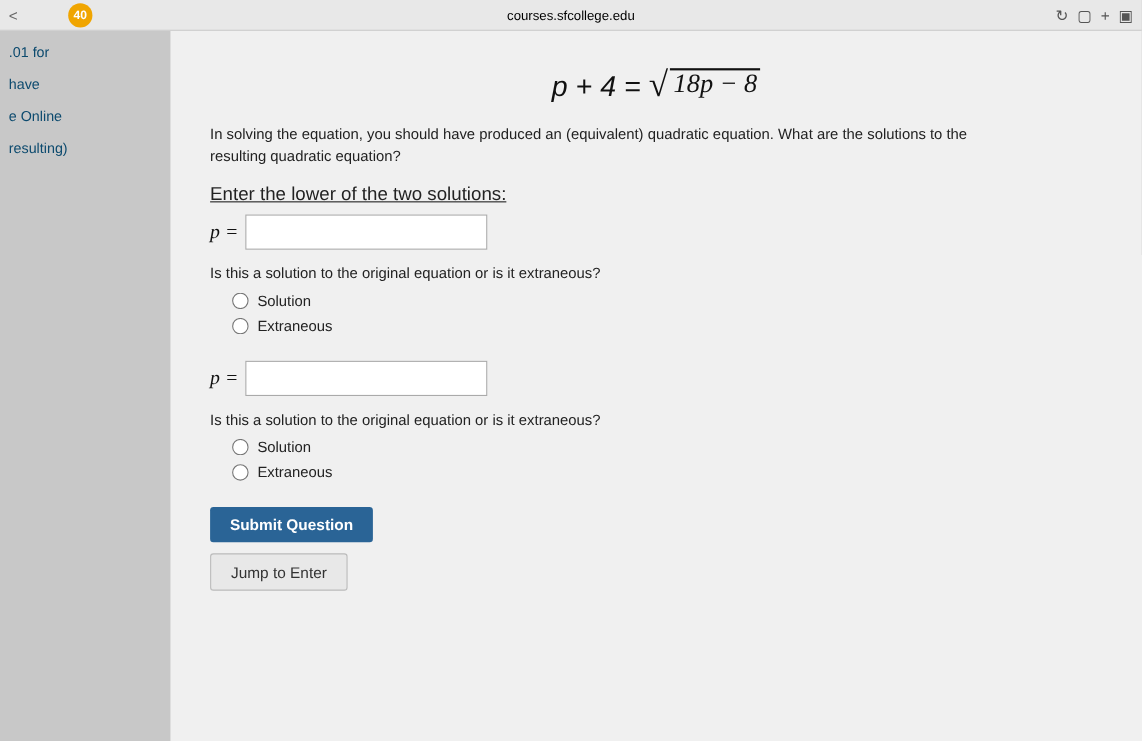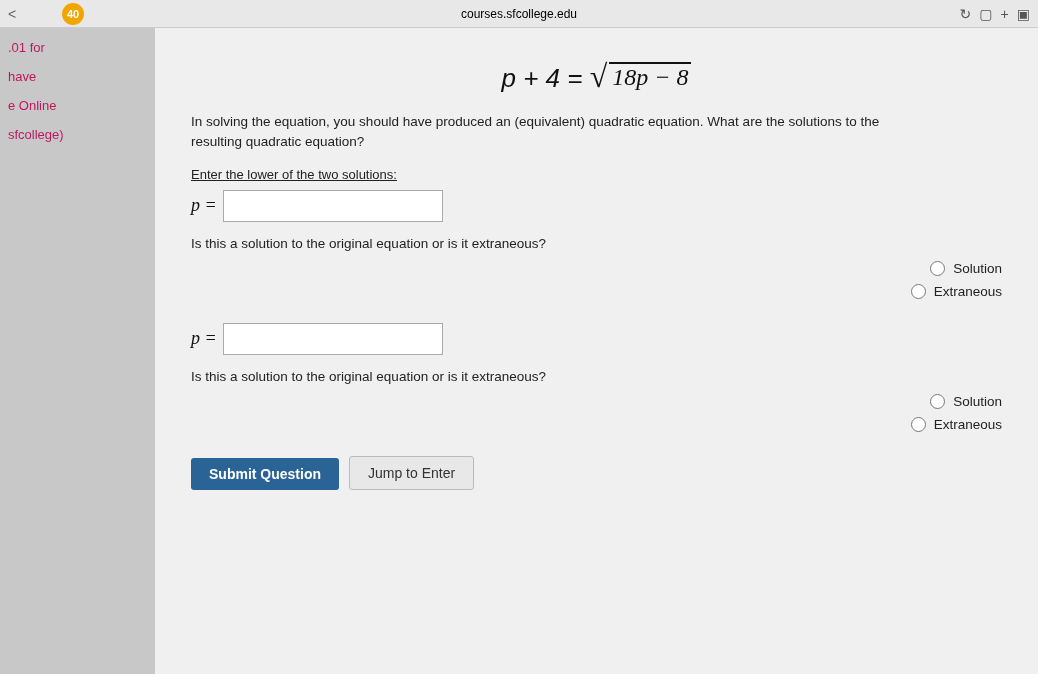--- a/index.html
+++ b/index.html
@@ -69,21 +69,21 @@
       width: 155px;
       background: #c8c8c8;
       padding: 12px 8px;
       flex-shrink: 0;
       display: flex;
       flex-direction: column;
       gap: 14px;
     }
     .sidebar-item {
       font-size: 13px;
-      color: #be185d;
+      color: #0c4a6e;
       cursor: pointer;
     }
 
     
     .content {
       flex: 1;
       background: #f0f0f0;
       padding: 24px 36px 20px 36px;
       overflow-y: auto;
     }
@@ -131,21 +131,21 @@
     .description {
       font-size: 13.5px;
       color: #222;
       line-height: 1.5;
       margin-bottom: 14px;
       max-width: 720px;
     }
 
     
     .section-label {
-      font-size: 13px;
+      font-size: 17px;
       color: #222;
       margin-bottom: 8px;
       text-decoration: underline;
     }
 
     
     .input-row {
       display: flex;
       align-items: center;
       gap: 6px;
@@ -172,21 +172,20 @@
       font-size: 13.5px;
       color: #222;
       margin-bottom: 10px;
     }
     .radio-group {
       display: flex;
       flex-direction: column;
       gap: 8px;
       margin-bottom: 24px;
       padding-left: 20px;
-      align-items: flex-end;
     }
     .radio-option {
       display: flex;
       align-items: center;
       gap: 8px;
       font-size: 13.5px;
       color: #222;
       cursor: pointer;
     }
     .radio-option input[type="radio"] {
@@ -194,21 +193,22 @@
       height: 15px;
       cursor: pointer;
       accent-color: #555;
     }
 
     
     .button-row {
       display: flex;
       gap: 10px;
       margin-top: 10px;
-      align-items: flex-end;
+      align-items: flex-start;
+      flex-direction: column;
     }
     .btn-submit {
       background: #2a6496;
       color: white;
       border: none;
       padding: 8px 18px;
       font-size: 14px;
       font-weight: 600;
       cursor: pointer;
       border-radius: 3px;
@@ -246,21 +246,21 @@
     <span>▣</span>
   </div>
 </div>
 
 <div class="main-layout">
 
   <div class="sidebar">
     <div class="sidebar-item">.01 for</div>
     <div class="sidebar-item">have</div>
     <div class="sidebar-item">e Online</div>
-    <div class="sidebar-item">sfcollege)</div>
+    <div class="sidebar-item">resulting)</div>
   </div>
 
   <div class="content">
 
 
     <div class="equation-display">
       <span style="font-style:italic; font-family:Liberation Sans, sans-serif;">
         <i>p</i> + 4 =
       </span>
       <span class="sqrt-wrap">

